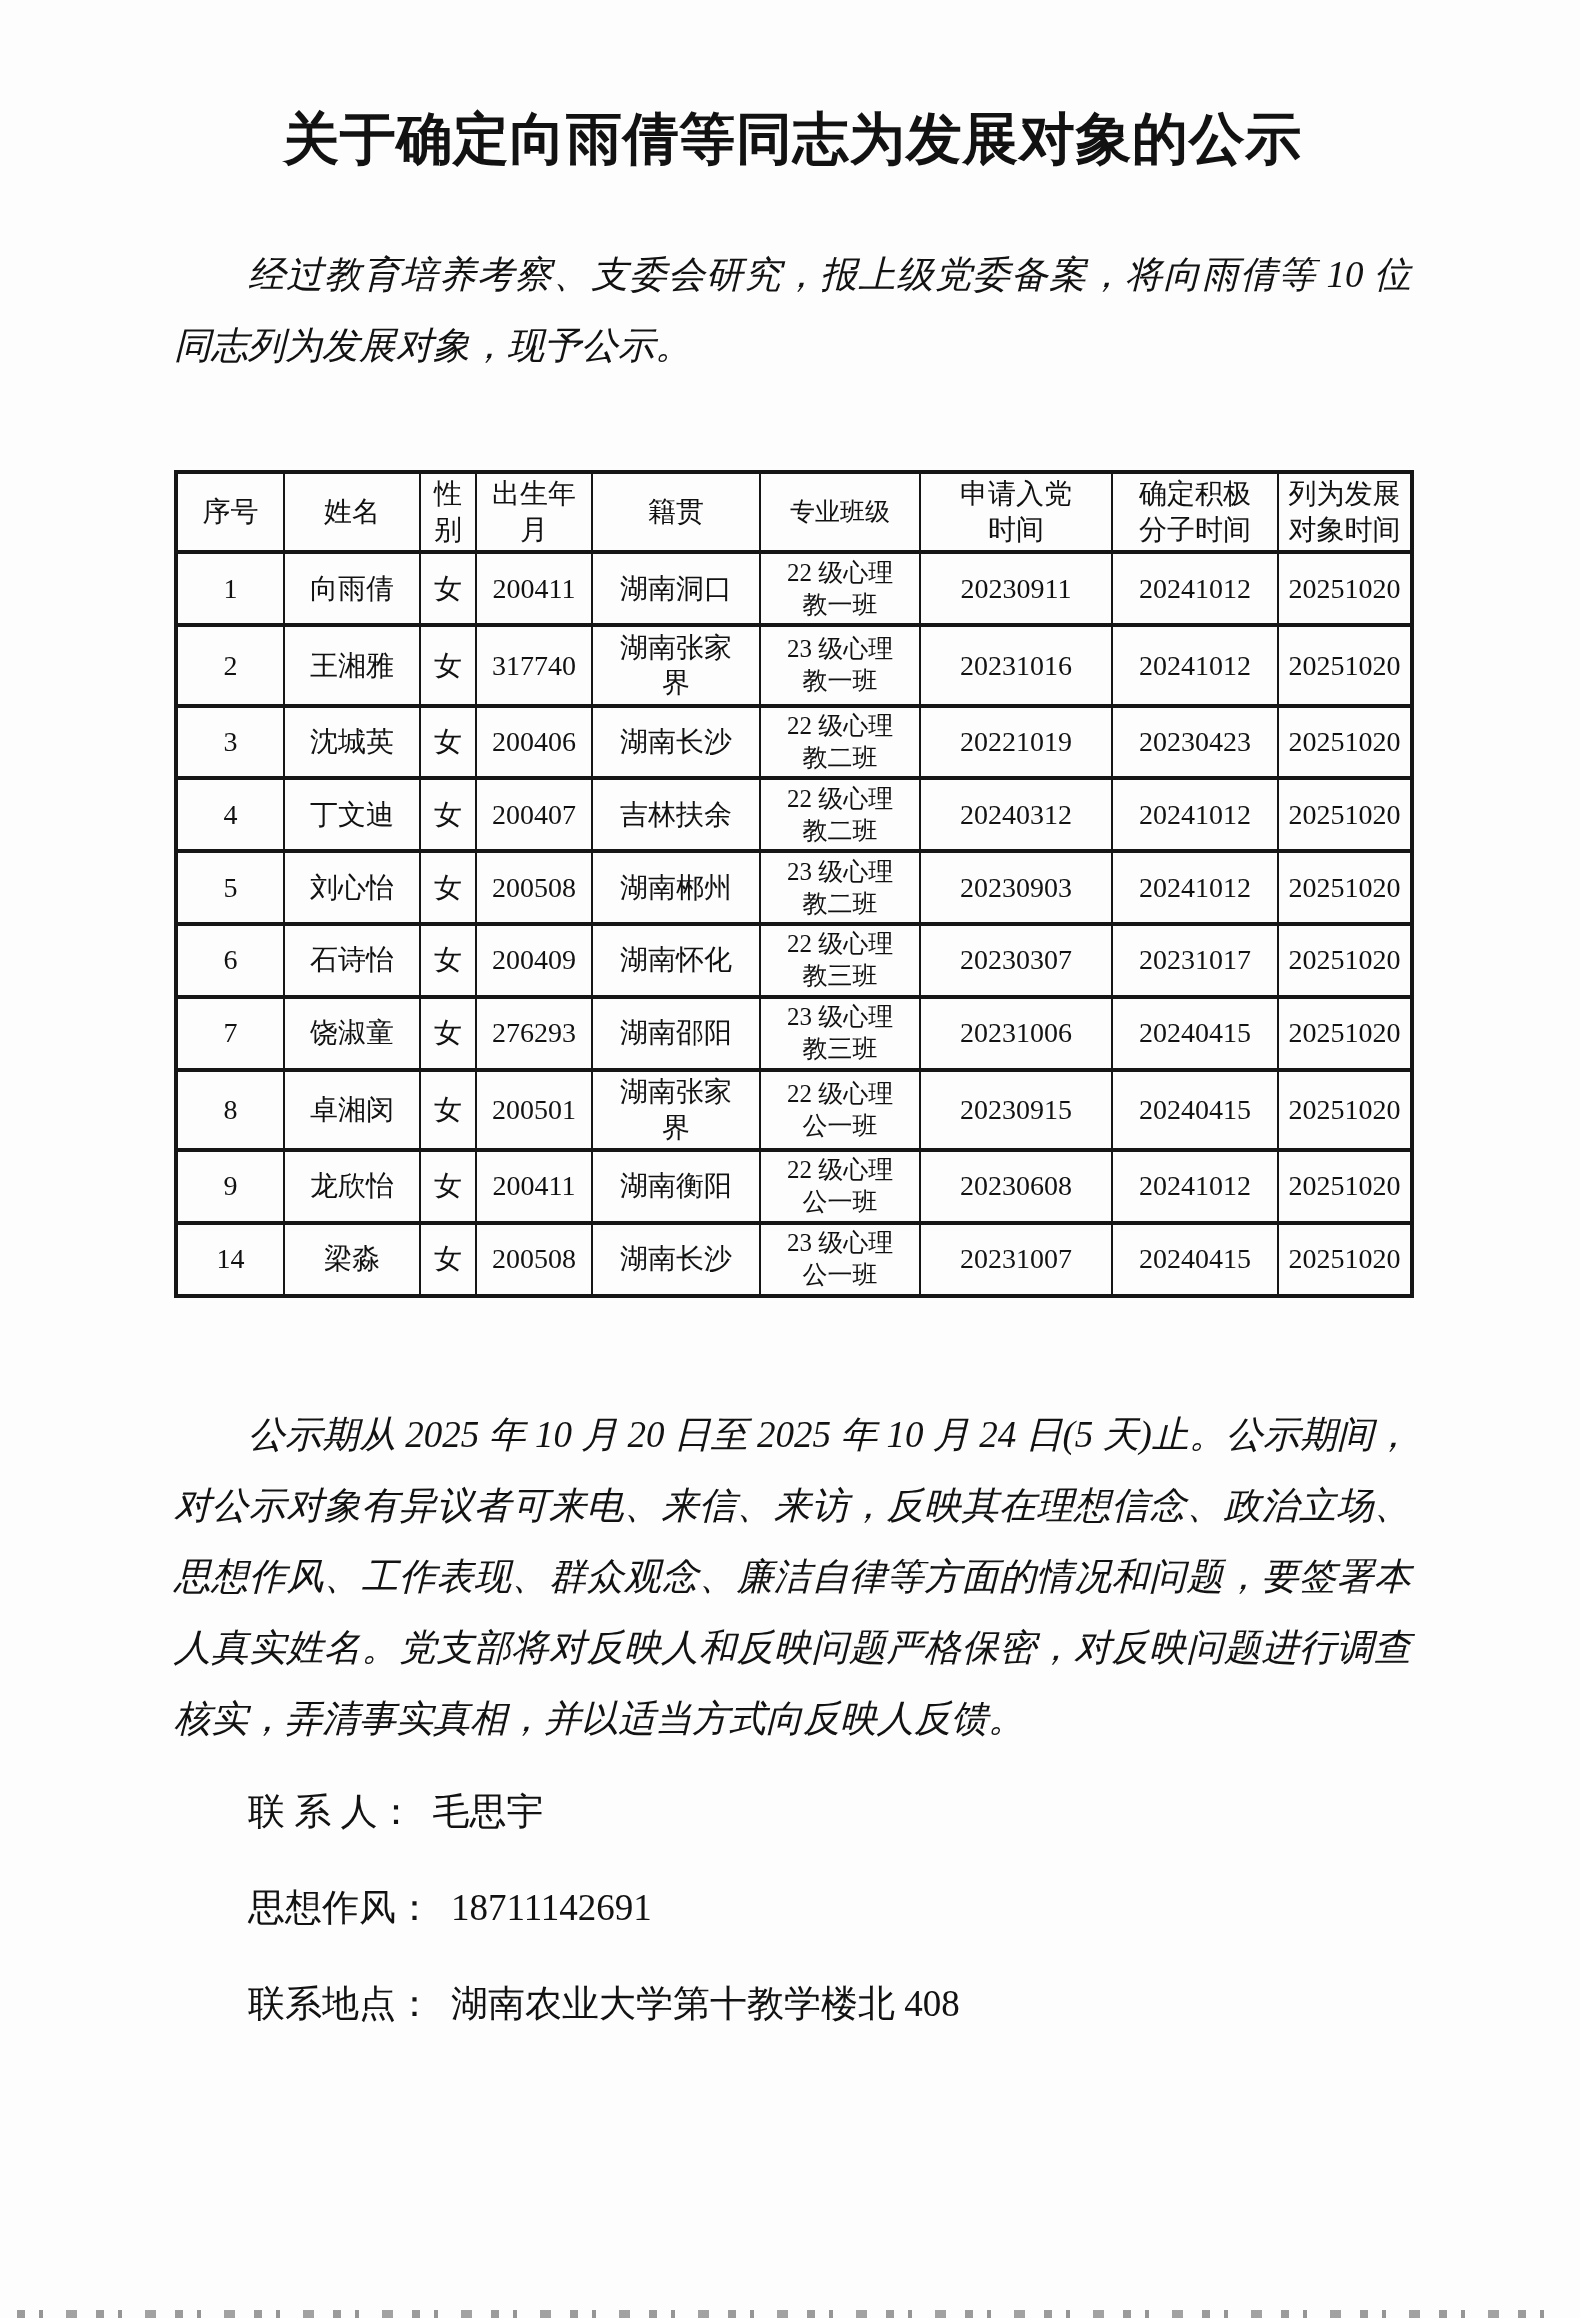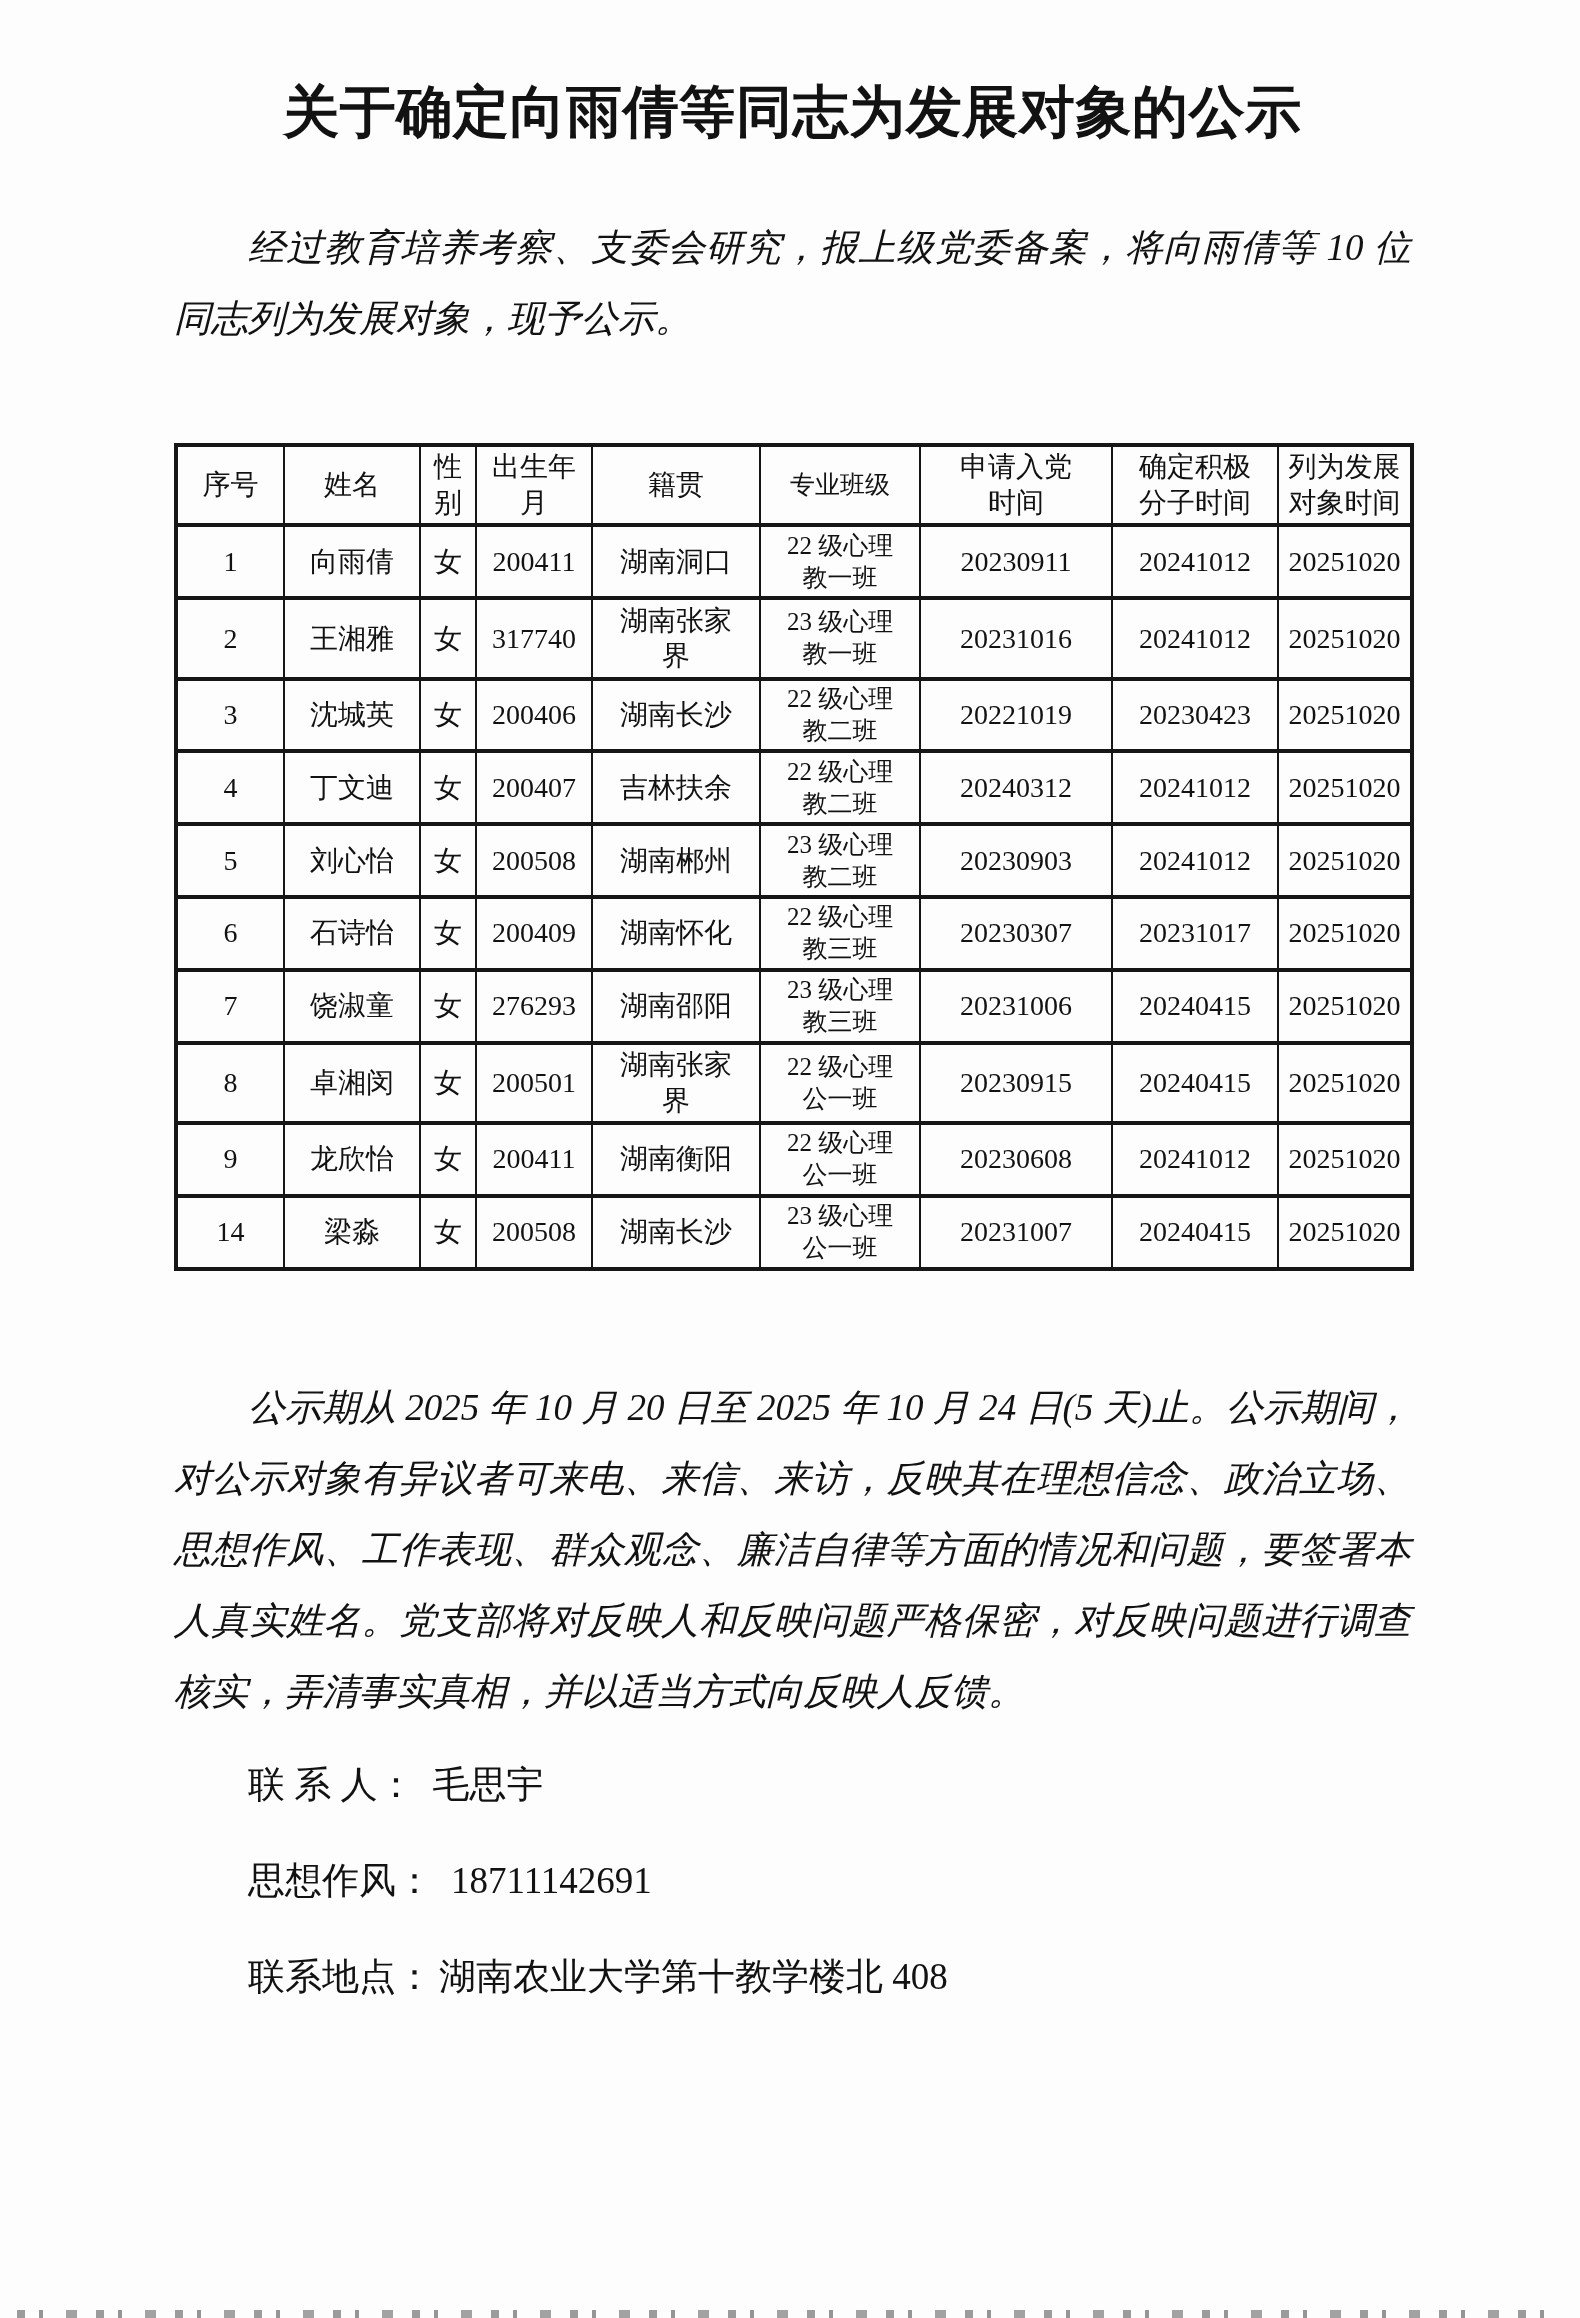--- a/index.html
+++ b/index.html
@@ -10,21 +10,21 @@
     background: #fdfdfd;
     color: #121212;
     font-family: "Liberation Serif", "DejaVu Serif", serif;
     position: relative;
     overflow: hidden;
   }
   .doc { width: 1237px; margin: 0 0 0 174px; }
 
   .title {
     margin: 0;
-    padding-top: 77px;
+    padding-top: 104px;
     text-align: center;
     font-size: 56px;
     font-weight: bold;
     line-height: 1.25;
     letter-spacing: 0.6px;
   }
 
   .para {
     font-size: 37px;
     line-height: 71px;
@@ -61,21 +61,21 @@
   .roster tr > *:nth-child(6) { font-size: 25px; }
 
   .contacts { margin-top: 34px; }
   .contact-line {
     font-size: 37px;
     line-height: 47px;
     margin: 0 0 49px 0;
     text-indent: 2em;
   }
   .contact-value { margin-left: 18px; text-align: right; }
-  .contacts .contact-line:nth-child(3) .contact-value { margin-left: 6px; }
+  .contacts .contact-line:nth-child(3) .contact-value { margin-left: 18px; }
 
   .edge-artifact {
     position: absolute;
     left: 17px;
     right: 17px;
     bottom: 1.2px;
     height: 7.8px;
     opacity: 0.5;
     background: repeating-linear-gradient(90deg,
       #3a3a3a 0 8.4px, transparent 8.4px 21.6px,

